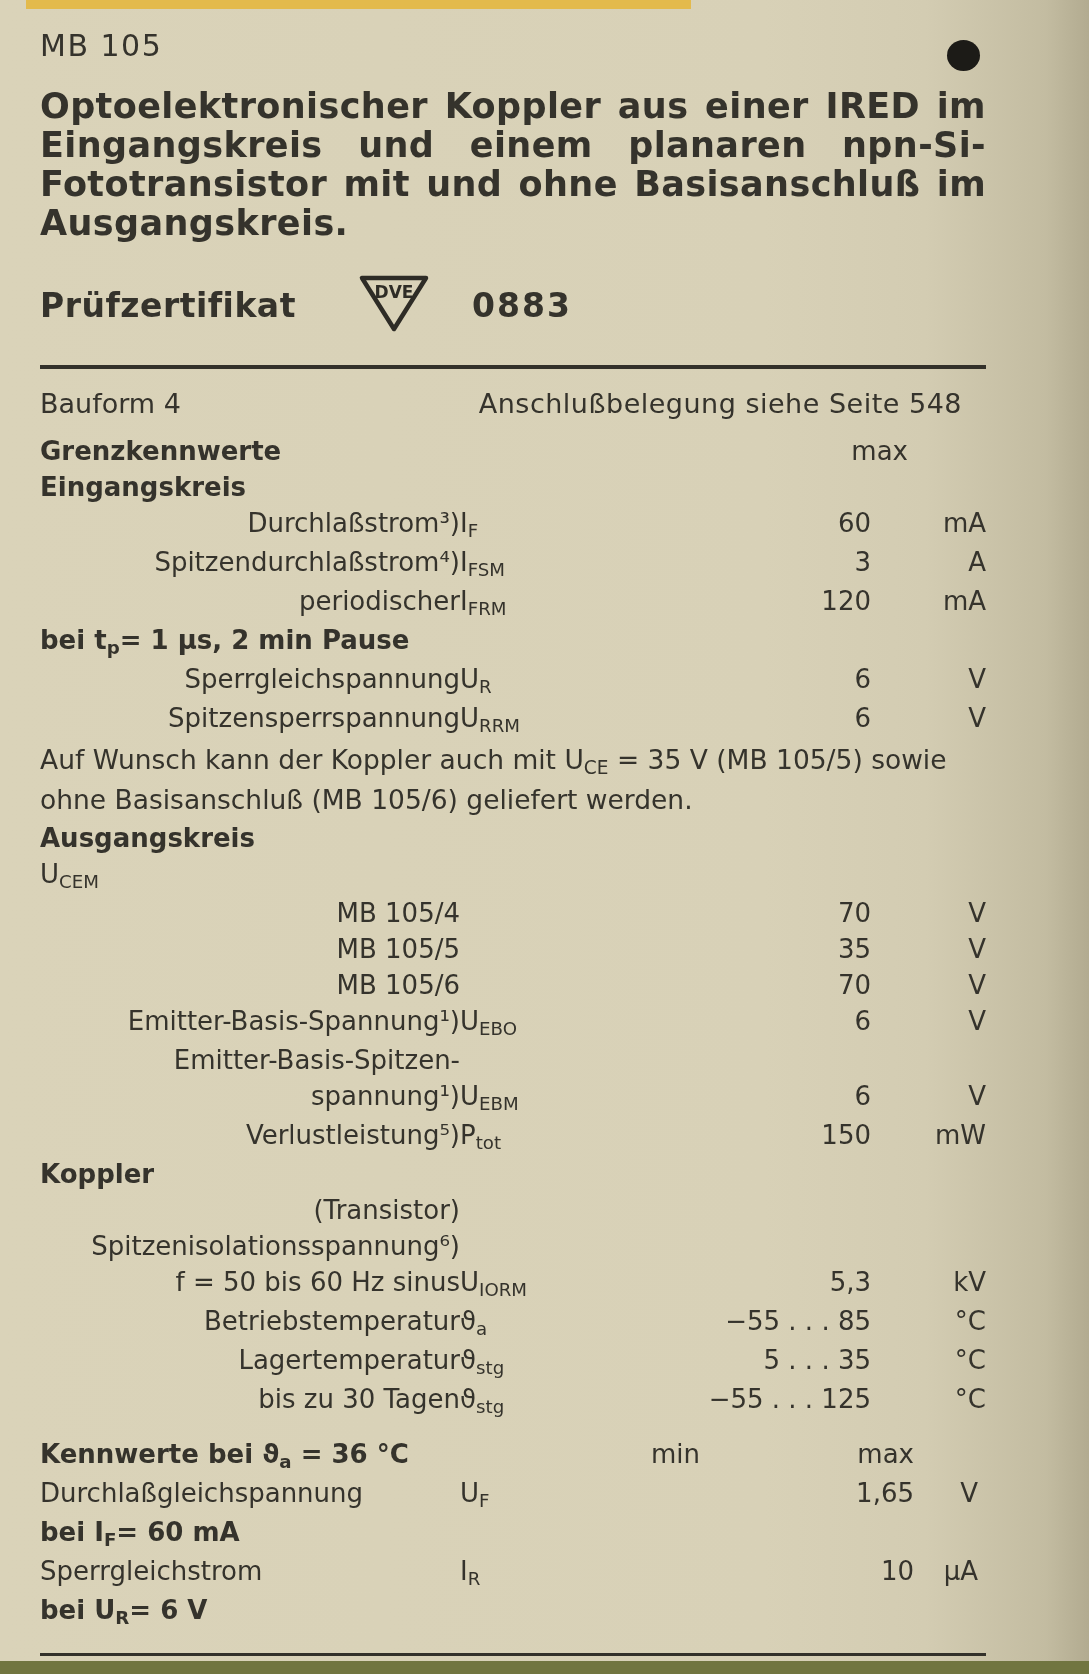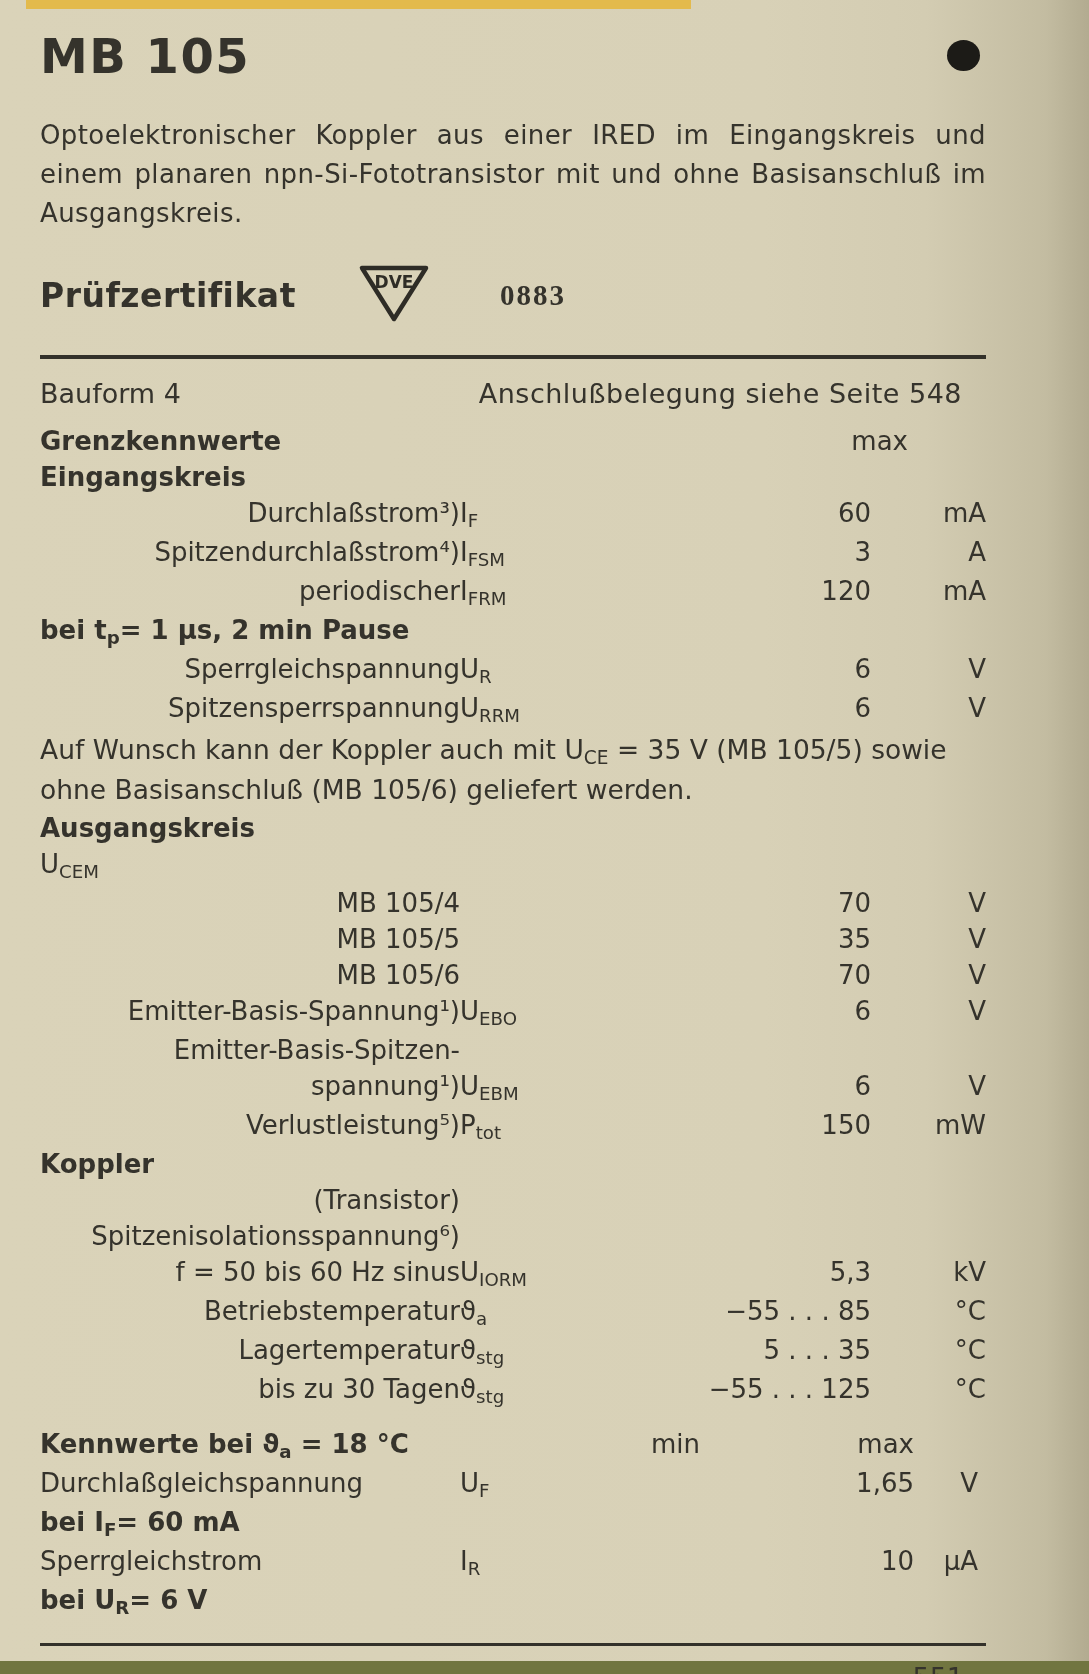--- a/index.html
+++ b/index.html
@@ -8,26 +8,26 @@
     width: 1089px; height: 1674px; position: relative; overflow: hidden;
     font-family: "DejaVu Sans", sans-serif;
     color: #35332c;
     background: linear-gradient(90deg, #dad3b9 0%, #d8d1b7 70%, #d3ccb2 85%, #c3bca1 96%, #b2ab90 100%);
   }
   .top-strip { position: absolute; top: 0; left: 26px; width: 665px; height: 9px; background: #e3ba4c; }
   .dot { position: absolute; top: 40px; left: 947px; width: 33px; height: 31px; background: #1c1b17; border-radius: 50%; }
   .bottom-strip { position: absolute; bottom: 0; left: 0; width: 100%; height: 13px; background: #717540; }
   .content { position: absolute; top: 28px; left: 40px; width: 946px; }
 
-  .model { font-size: 48px; font-weight: bold; letter-spacing: 1.5px; }
-  .desc { margin-top: 32px; font-size: 26px; line-height: 39px; letter-spacing: 0.4px; text-align: justify; }
+  .model { font-size: 30px; font-weight: normal; letter-spacing: 1.5px; }
+  .desc { margin-top: 24px; font-size: 35px; line-height: 39px; letter-spacing: 0.4px; text-align: justify; font-weight: bold; }
   .cert-row { margin-top: 26px; display: flex; align-items: center; }
   .cert-label { font-size: 33px; font-weight: bold; letter-spacing: 0.5px; width: 310px; }
   .vde { margin-left: 4px; display: inline-block; }
-  .cert-num { font-size: 29px; font-weight: bold; letter-spacing: 2px; margin-left: 66px; font-family: Liberation Serif, serif; }
+  .cert-num { font-size: 33px; font-weight: bold; letter-spacing: 2px; margin-left: 38px; }
   .rule { border-top: 4px solid #33312a; margin-top: 24px; }
   .info-row { display: flex; justify-content: space-between; margin-top: 18px; font-size: 27px; line-height: 34px; text-align: right; }
   .info-row .pinout { padding-right: 24px; letter-spacing: 0.5px; }
 
   .tbl { margin-top: 10px; font-size: 26px; }
   .trow { display: flex; align-items: baseline; line-height: 36px; min-height: 36px; }
   .lbl { width: 420px; text-align: right; }
   .indent .lbl { padding-left: 22px; }
   .sym { width: 185px; }
   .val { flex: 1; text-align: right; }
@@ -234,21 +234,21 @@
       <span class="sym"><span>ϑ</span><span class="ss">stg</span></span>
       <span class="val">−55 . . . 125</span>
       <span class="unit">°C</span>
     </div>
 
   </div>
 
   <div class="tbl kenn">
 
     <div class="krow">
-      <span class="ktitle"><span class="bold">Kennwerte</span><span class="bold"> bei ϑ</span><span class="ss bold">a</span><span class="bold"> = 18 °C</span></span>
+      <span class="ktitle"><span class="bold">Kennwerte</span><span class="bold"> bei ϑ</span><span class="ss bold">a</span><span class="bold"> = 36 °C</span></span>
       <span class="kmin">min</span>
       <span class="kmax">max</span>
       <span class="kunit"></span>
     </div>
 
     <div class="krow">
       <span class="klbl">Durchlaßgleichspannung</span>
       <span class="ksym"><span>U</span><span class="ss">F</span></span>
       <span class="kmin"></span>
       <span class="kmax">1,65</span>

